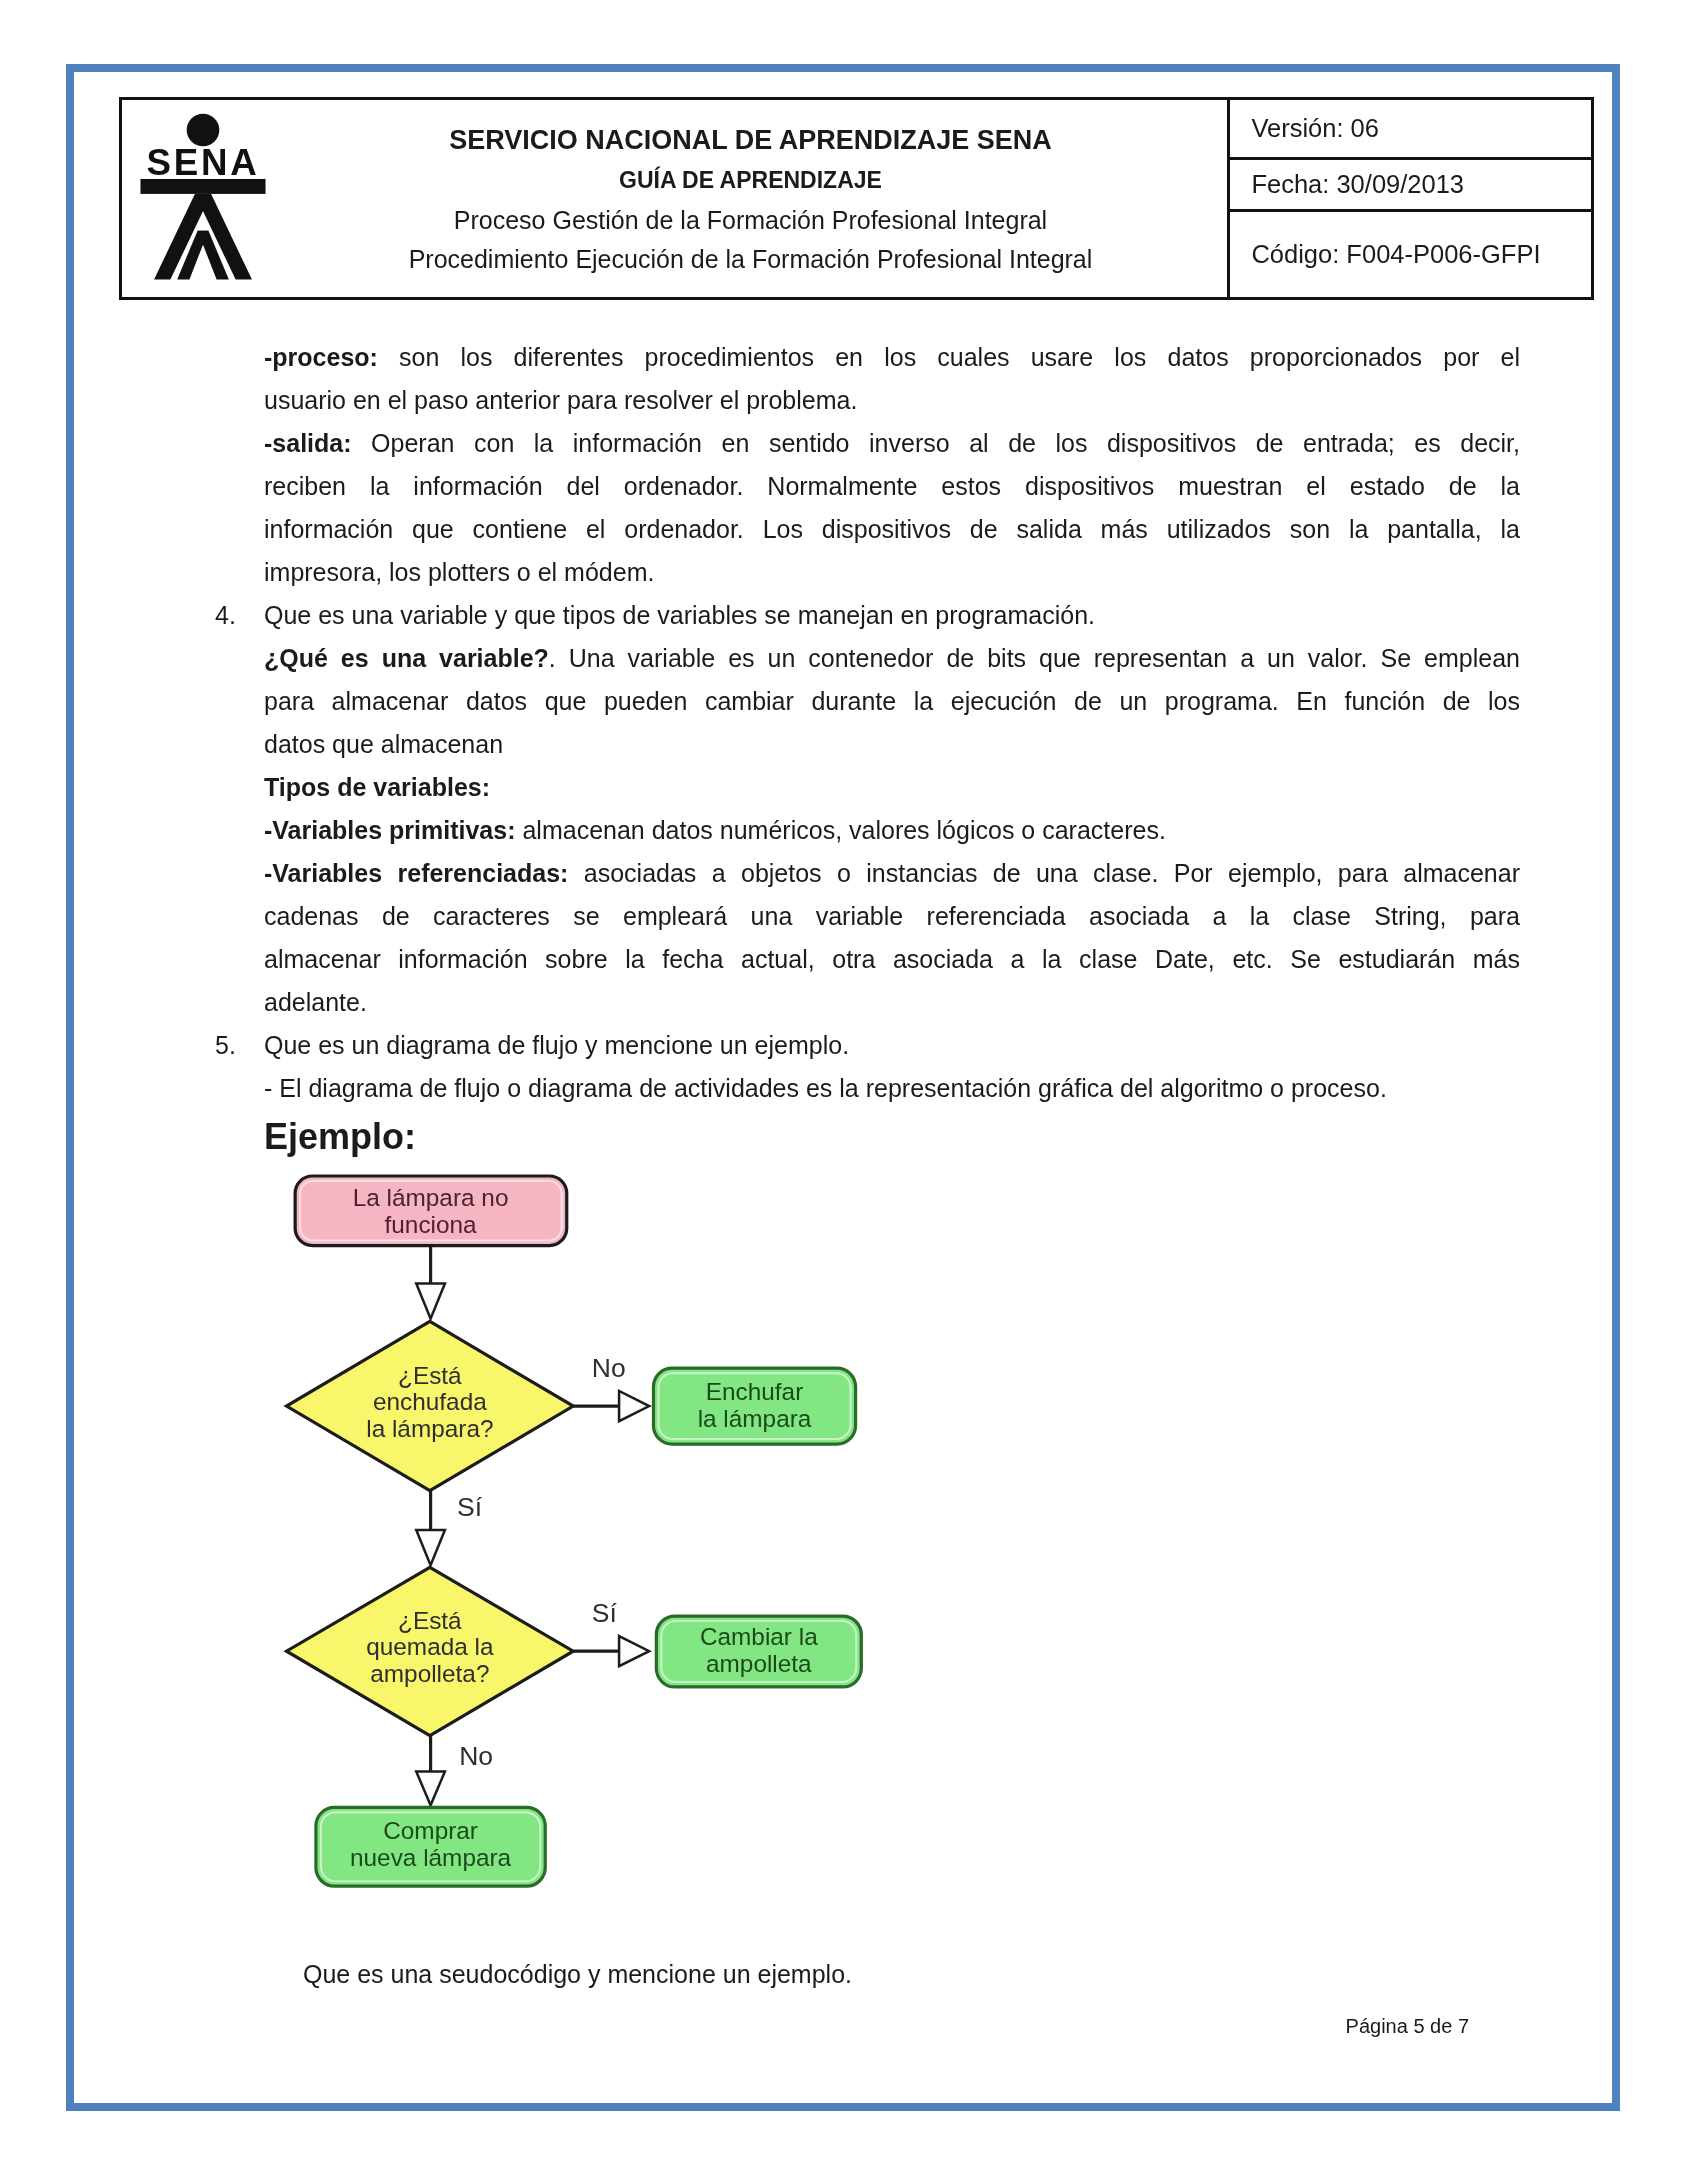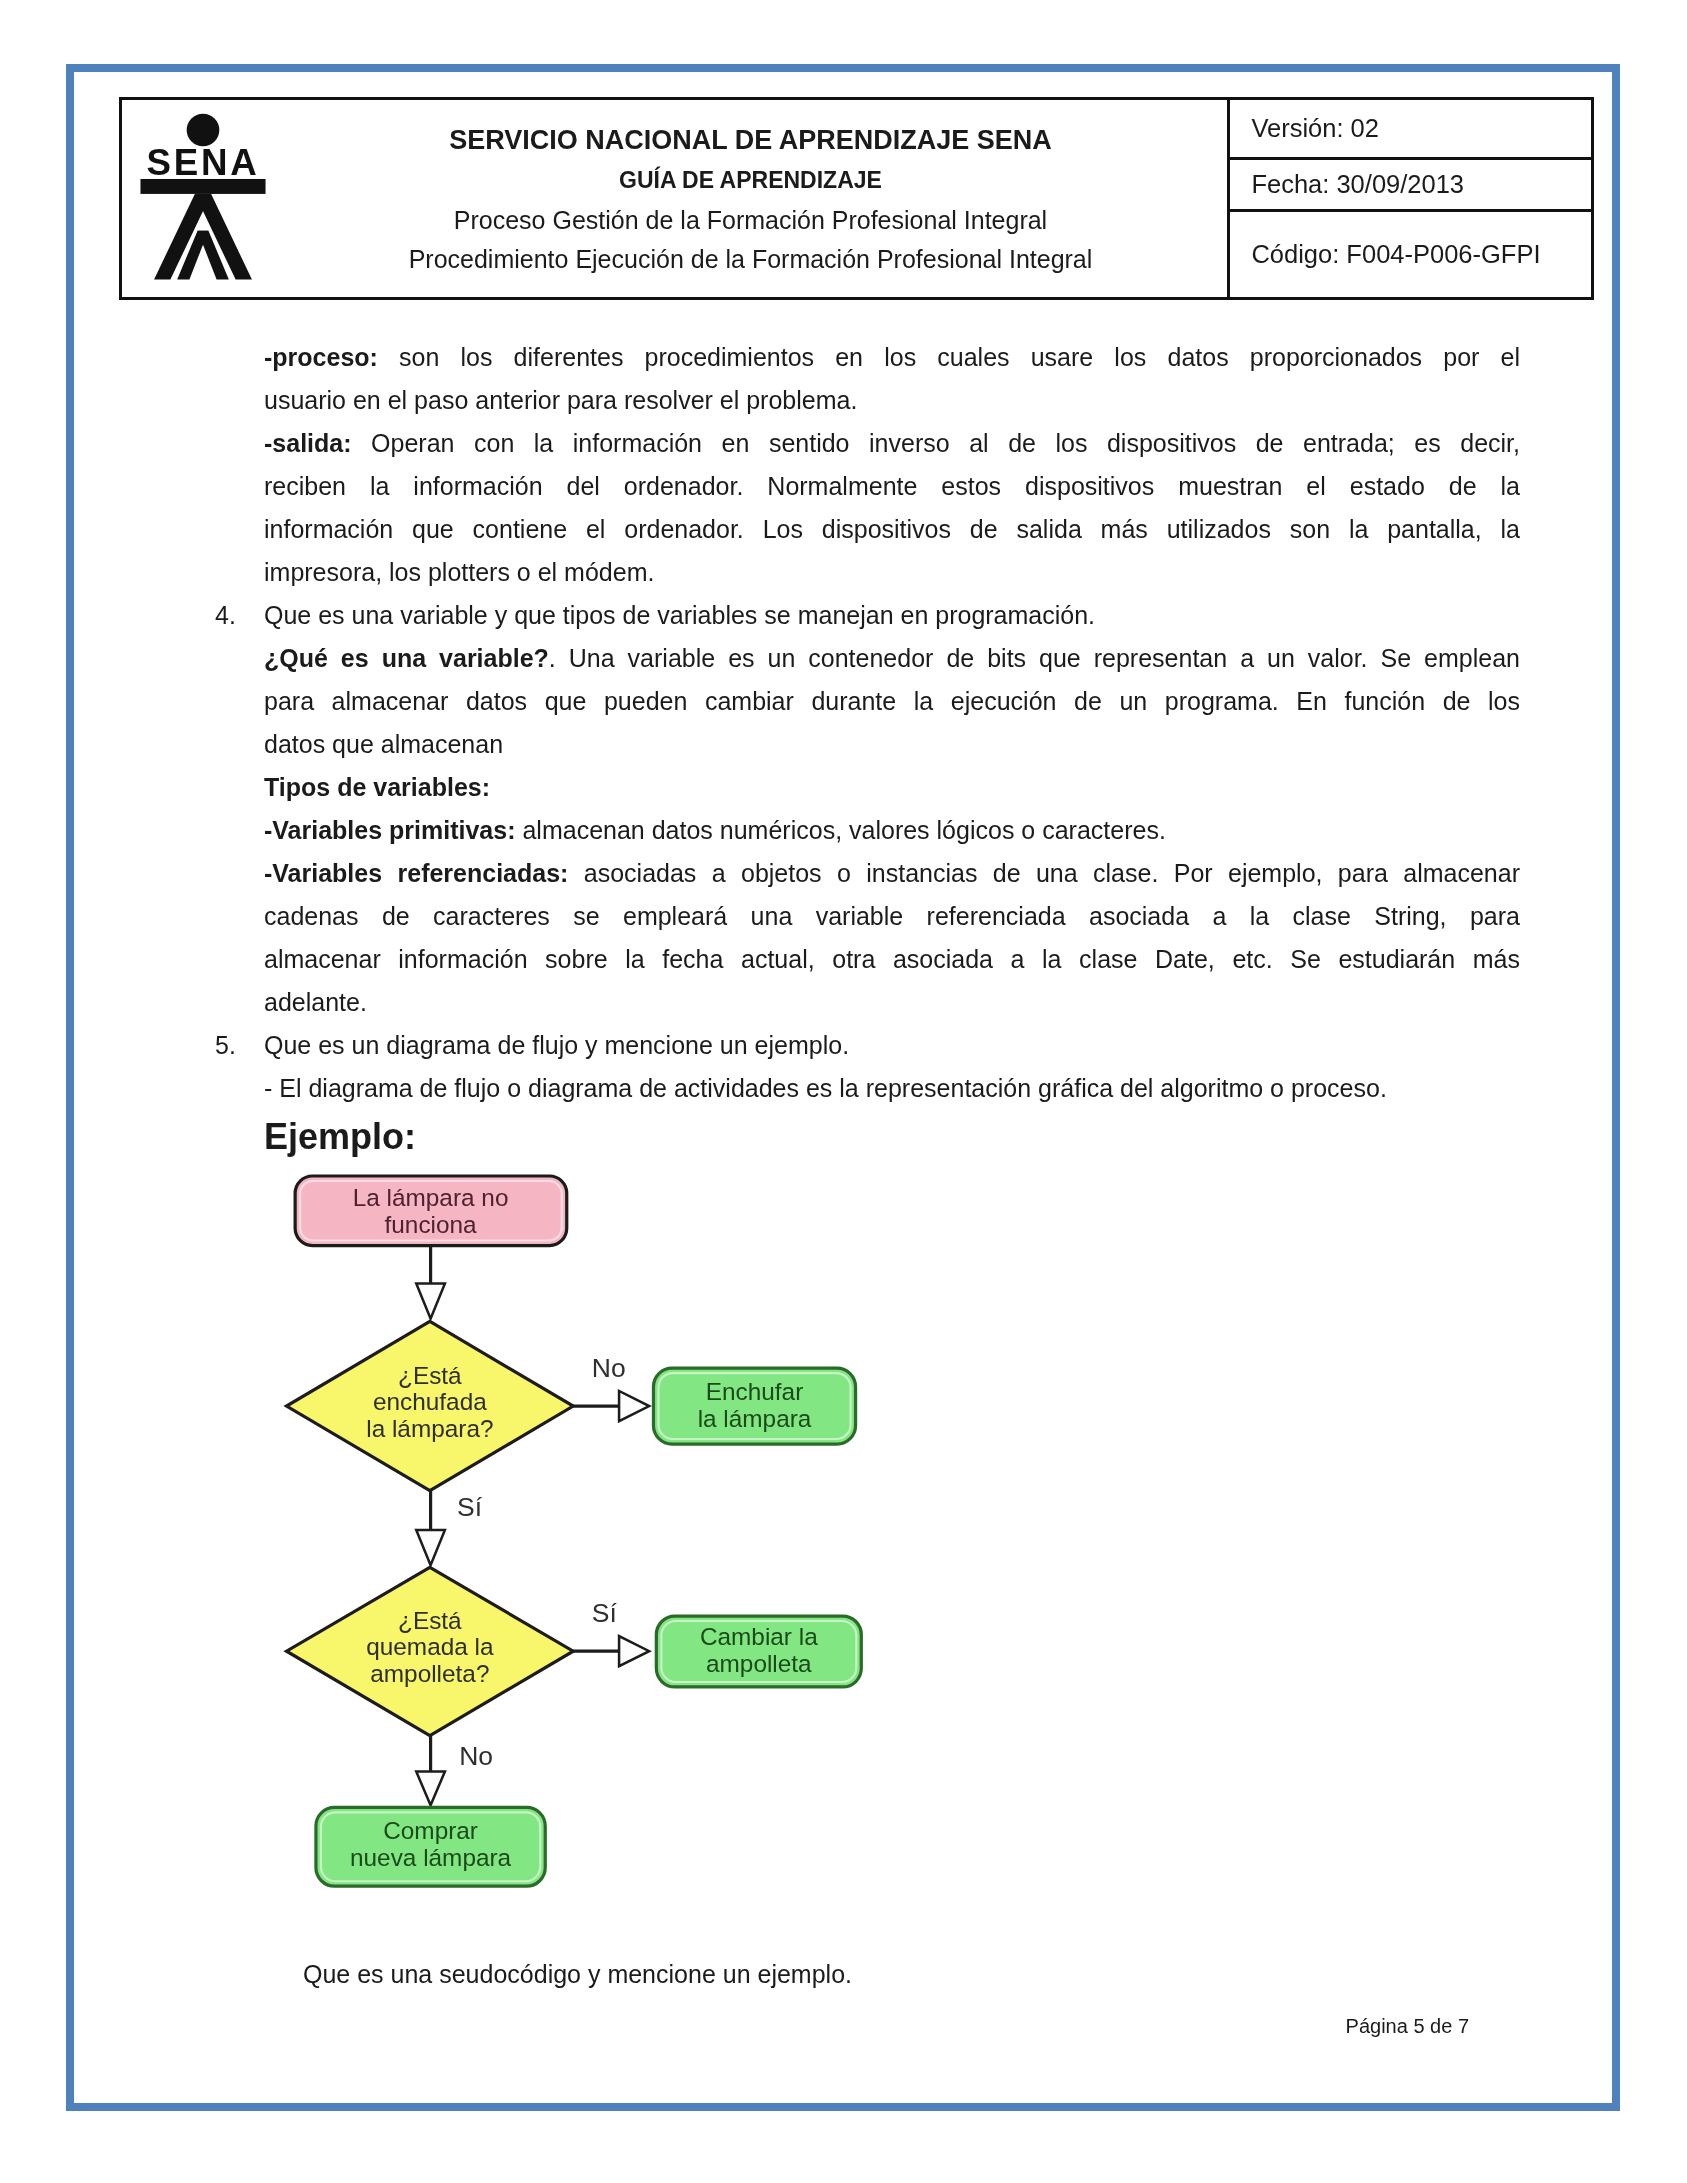--- a/index.html
+++ b/index.html
@@ -70,21 +70,21 @@
         <path class="logoink" d="M54 88 L46 88 L60 124 L69 124 Z"></path>
       </svg>
       <div class="titles">
         <div class="t1">SERVICIO NACIONAL DE APRENDIZAJE SENA</div>
         <div class="t2">GUÍA DE APRENDIZAJE</div>
         <div class="t4">Proceso Gestión de la Formación Profesional Integral</div>
         <div class="t5">Procedimiento Ejecución de la Formación Profesional Integral</div>
       </div>
     </div>
     <div class="hright">
-      <div class="hrow hrow1">Versión: 02</div>
+      <div class="hrow hrow1">Versión: 06</div>
       <div class="hrow hrow2">Fecha: 30/09/2013</div>
       <div class="hrow hrow3">Código: F004-P006-GFPI</div>
     </div>
   </div>
 
   <div class="bodytext">
     <div class="line j"><b>-proceso:</b><span> son los diferentes procedimientos en los cuales usare los datos proporcionados por el</span></div>
     <div class="line"><span>usuario en el paso anterior para resolver el problema.</span></div>
     <div class="line j"><b>-salida:</b><span> Operan con la información en sentido inverso al de los dispositivos de entrada; es decir,</span></div>
     <div class="line j"><span>reciben la información del ordenador. Normalmente estos dispositivos muestran el estado de la</span></div>

